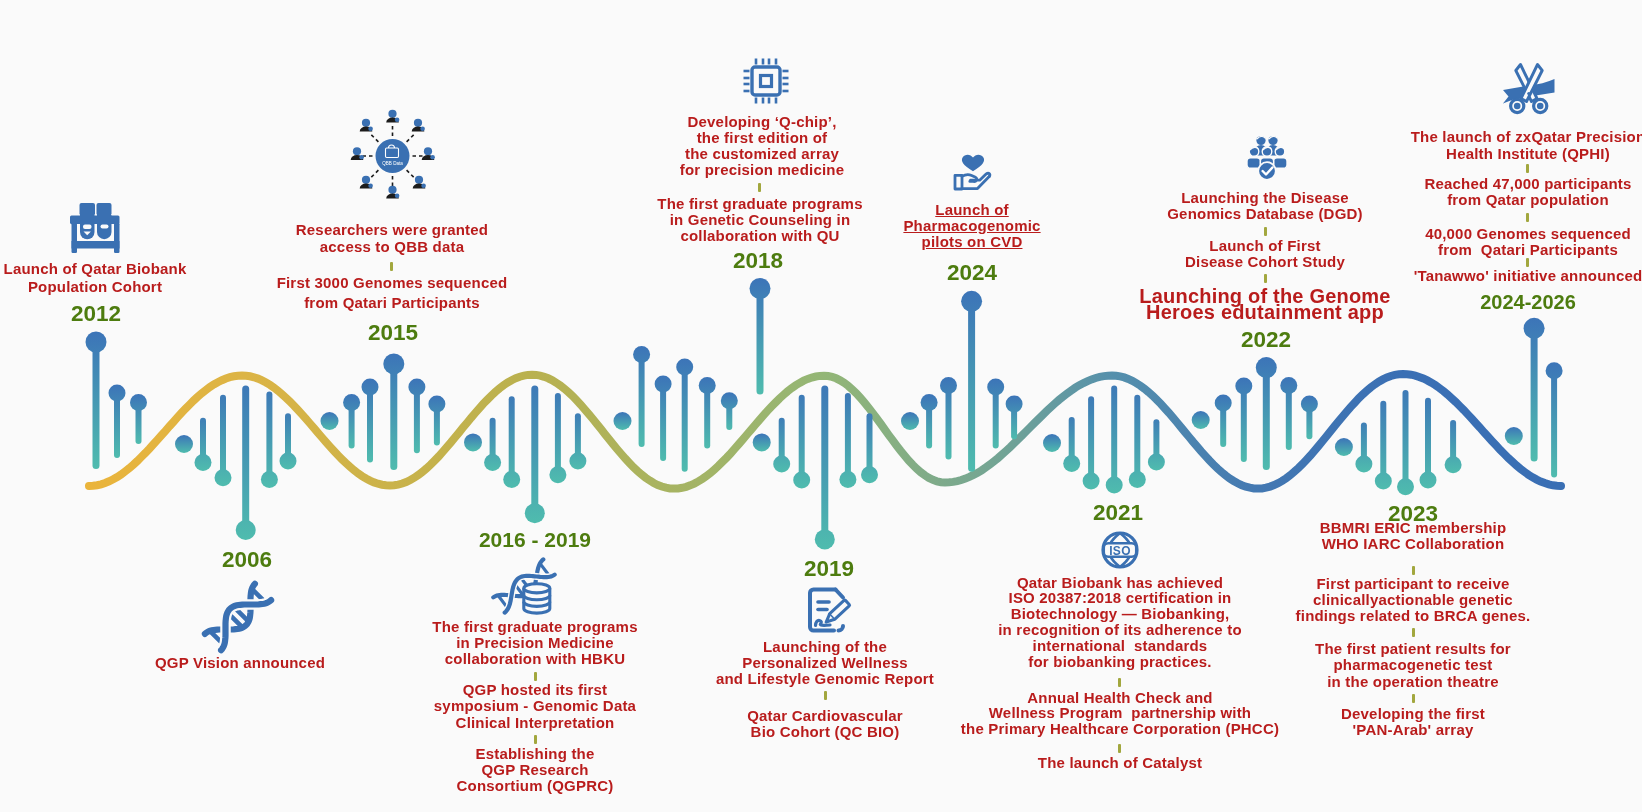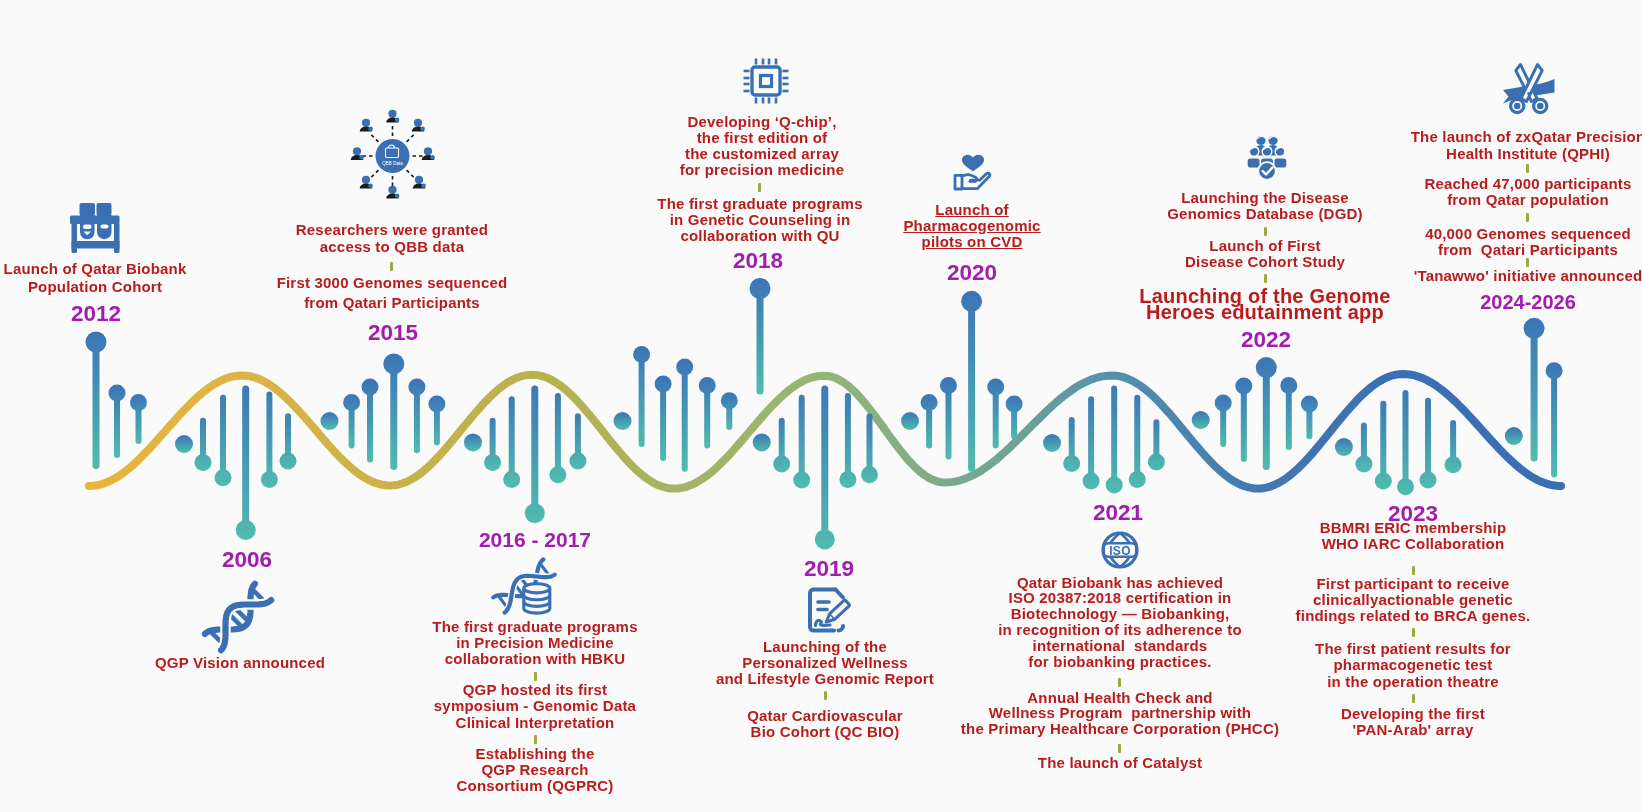--- a/index.html
+++ b/index.html
@@ -1,18 +1,18 @@
 <!DOCTYPE html>
 <html><head><meta charset="utf-8">
 <style>
 html,body{margin:0;padding:0;}
 body{width:1642px;height:812px;background:#FAFAFA;overflow:hidden;position:relative;
  font-family:"Liberation Sans",sans-serif;}
 .t{position:absolute;text-align:center;font-weight:bold;color:#b91c1c;letter-spacing:0.2px;}
-.y{position:absolute;text-align:center;font-weight:bold;color:#a21caf;}
+.y{position:absolute;text-align:center;font-weight:bold;color:#4d7c0f;}
 .d{position:absolute;width:3px;height:9px;background:#A2A73E;border-radius:1px;}
 </style></head>
 <body>
 <svg width="1642" height="812" viewBox="0 0 1642 812" style="position:absolute;left:0;top:0">
 <defs>
 <linearGradient id="wg" gradientUnits="userSpaceOnUse" x1="89" y1="0" x2="1561" y2="0">
         <stop offset="0.0" stop-color="#EAB43B"></stop>
         <stop offset="0.105" stop-color="#DCB445"></stop>
         <stop offset="0.3" stop-color="#B9B14F"></stop>
         <stop offset="0.5" stop-color="#93B676"></stop>
@@ -536,38 +536,38 @@
 <div class="y" style="left:-74px;top:300.8px;width:340px;font-size:22.5px;">2012</div>
 <div class="t" style="left:222px;top:220.6px;width:340px;font-size:15px;line-height:17.8px;">Researchers were granted<br>access to QBB data</div>
 <div class="d" style="left:390px;top:261.5px;"></div>
 <div class="t" style="left:222px;top:273.2px;width:340px;font-size:15px;line-height:19.6px;">First 3000 Genomes sequenced<br>from Qatari Participants</div>
 <div class="y" style="left:223px;top:319.8px;width:340px;font-size:22.5px;">2015</div>
 <div class="t" style="left:592px;top:113.5px;width:340px;font-size:15px;line-height:16.3px;">Developing ‘Q-chip’,<br>the first edition of<br>the customized array<br>for precision medicine</div>
 <div class="d" style="left:758px;top:182.5px;"></div>
 <div class="t" style="left:590px;top:195.7px;width:340px;font-size:15px;line-height:16.3px;">The first graduate programs<br>in Genetic Counseling in<br>collaboration with QU</div>
 <div class="y" style="left:588px;top:248.3px;width:340px;font-size:22.5px;">2018</div>
 <div class="t" style="left:802px;top:201.5px;width:340px;font-size:15px;line-height:16.3px;text-decoration:underline;">Launch of<br>Pharmacogenomic<br>pilots on CVD</div>
-<div class="y" style="left:802px;top:259.8px;width:340px;font-size:22.5px;">2020</div>
+<div class="y" style="left:802px;top:259.8px;width:340px;font-size:22.5px;">2024</div>
 <div class="t" style="left:1095px;top:190.2px;width:340px;font-size:15px;line-height:16.3px;">Launching the Disease<br>Genomics Database (DGD)</div>
 <div class="d" style="left:1264px;top:226.5px;"></div>
 <div class="t" style="left:1095px;top:237.8px;width:340px;font-size:15px;line-height:16.3px;">Launch of First<br>Disease Cohort Study</div>
 <div class="d" style="left:1264px;top:273.5px;"></div>
 <div class="t" style="left:1095px;top:287.8px;width:340px;font-size:20px;line-height:16.3px;">Launching of the Genome<br>Heroes edutainment app</div>
 <div class="y" style="left:1096px;top:326.8px;width:340px;font-size:22.5px;">2022</div>
 <div class="t" style="left:1358px;top:129.4px;width:340px;font-size:15px;line-height:16.3px;">The launch of zxQatar Precision<br>Health Institute (QPHI)</div>
 <div class="d" style="left:1526px;top:164.0px;"></div>
 <div class="t" style="left:1358px;top:175.8px;width:340px;font-size:15px;line-height:16.3px;">Reached 47,000 participants<br>from Qatar population</div>
 <div class="d" style="left:1526px;top:213.0px;"></div>
 <div class="t" style="left:1358px;top:226.2px;width:340px;font-size:15px;line-height:16.3px;">40,000 Genomes sequenced<br>from&nbsp; Qatari Participants</div>
 <div class="d" style="left:1526px;top:257.6px;"></div>
 <div class="t" style="left:1358px;top:267.9px;width:340px;font-size:15px;line-height:16.3px;">'Tanawwo' initiative announced</div>
 <div class="y" style="left:1358px;top:291.1px;width:340px;font-size:20px;">2024-2026</div>
 <div class="y" style="left:77px;top:547.3px;width:340px;font-size:22.5px;">2006</div>
 <div class="t" style="left:70px;top:655.4px;width:340px;font-size:15px;line-height:16.3px;">QGP Vision announced</div>
-<div class="y" style="left:365px;top:528.4px;width:340px;font-size:21px;">2016 - 2017</div>
+<div class="y" style="left:365px;top:528.4px;width:340px;font-size:21px;">2016 - 2019</div>
 <div class="t" style="left:365px;top:618.6px;width:340px;font-size:15px;line-height:16.3px;">The first graduate programs<br>in Precision Medicine<br>collaboration with HBKU</div>
 <div class="d" style="left:534px;top:672.0px;"></div>
 <div class="t" style="left:365px;top:682.0px;width:340px;font-size:15px;line-height:16.3px;">QGP hosted its first<br>symposium - Genomic Data<br>Clinical Interpretation</div>
 <div class="d" style="left:534px;top:734.9px;"></div>
 <div class="t" style="left:365px;top:745.6px;width:340px;font-size:15px;line-height:16.3px;">Establishing the<br>QGP Research<br>Consortium (QGPRC)</div>
 <div class="y" style="left:659px;top:555.8px;width:340px;font-size:22.5px;">2019</div>
 <div class="t" style="left:655px;top:638.6px;width:340px;font-size:15px;line-height:16.3px;">Launching of the<br>Personalized Wellness<br>and Lifestyle Genomic Report</div>
 <div class="d" style="left:824px;top:690.7px;"></div>
 <div class="t" style="left:655px;top:708.0px;width:340px;font-size:15px;line-height:16.3px;">Qatar Cardiovascular<br>Bio Cohort (QC BIO)</div>
 <div class="y" style="left:948px;top:499.8px;width:340px;font-size:22.5px;">2021</div>

